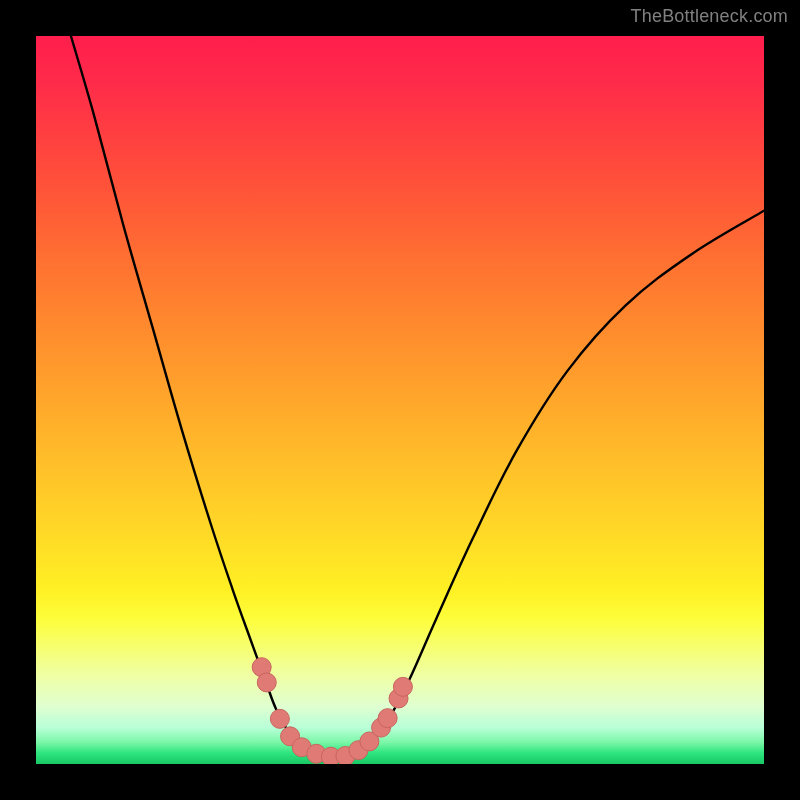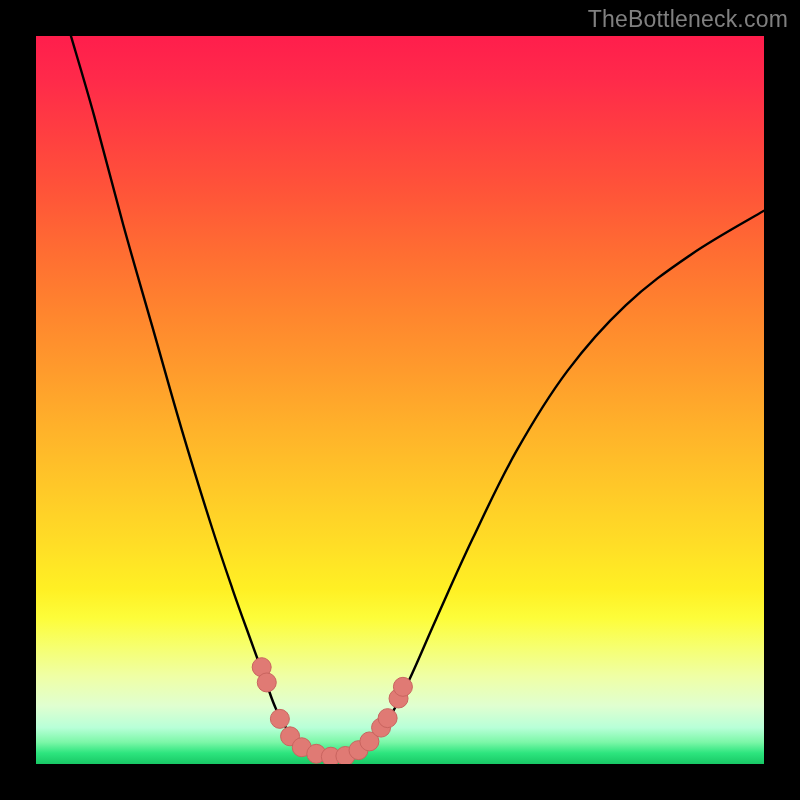--- a/index.html
+++ b/index.html
@@ -57,21 +57,21 @@
     position: absolute;
     inset: 0;
     width: 728px;
     height: 728px;
   }
   .watermark {
     position: absolute;
     top: 6px;
     right: 12px;
     color: #808080;
-    font-size: 23px;
+    font-size: 18px;
     letter-spacing: 0.2px;
   }
 </style>
 </head>
 <body>
 
 <div class="frame">
   <div class="watermark">TheBottleneck.com</div>
   <div class="plot-area">
     <div class="gradient"></div>

